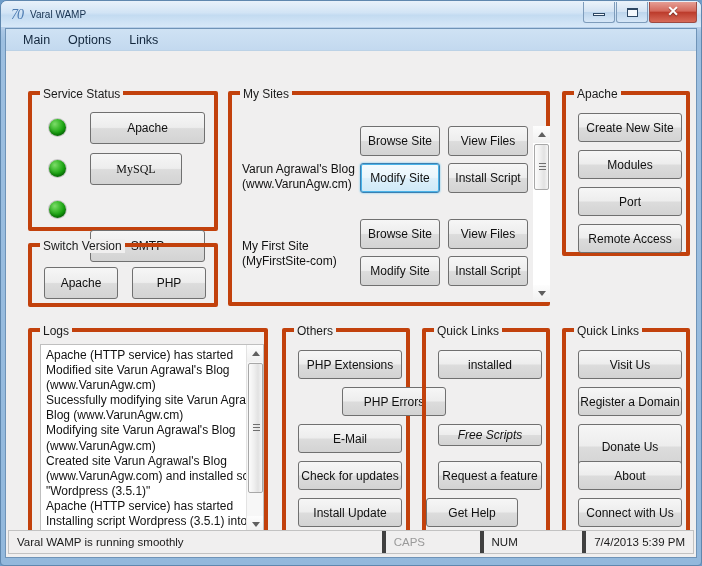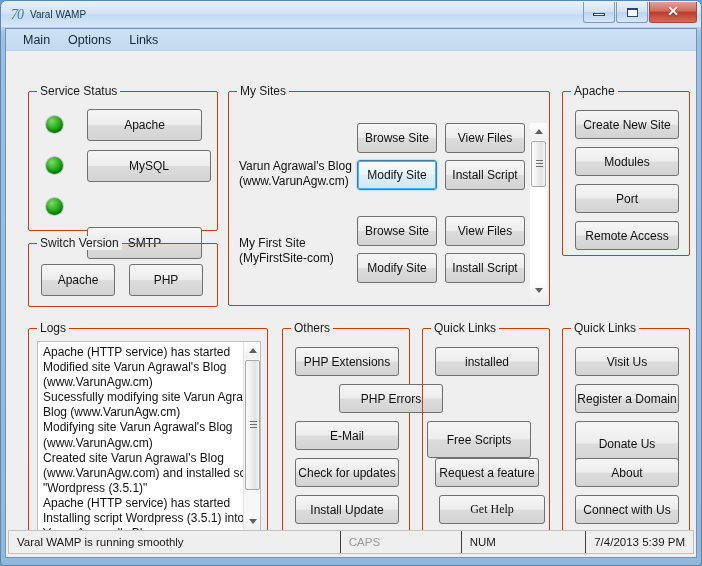--- a/index.html
+++ b/index.html
@@ -150,21 +150,21 @@
   
   #form {
     position: absolute;
     left: 0; top: 22px; right: 0; bottom: 0;
     background: #f0efef;
   }
 
   
   .group {
     position: absolute;
-    border: 1px solid #c2410c;
+    border: 4px solid #c2410c;
     border-radius: 2px;
     box-sizing: border-box;
     padding-left: 41px;
   }
   .group > .legend {
     position: absolute;
     top: -8px; left: 8px;
     background: #f0efef;
     padding: 0 3px;
     font-size: 12px;
@@ -295,21 +295,21 @@
     color: #1a1a1a;
   }
   .sb-cell {
     height: 100%;
     display: flex;
     align-items: center;
     padding-left: 8px;
     box-sizing: border-box;
     white-space: nowrap;
   }
-  .sb-cell.sep { border-left: 1px solid #404040; margin-left: 44px; }
+  .sb-cell.sep { border-left: 4px solid #404040; }
   .sb-cell.dim { color: #9a9a9a; }
 </style>
 </head>
 <body>
 
 <div id="window">
   <div class="frame-outer"></div>
   <div class="frame-gloss"></div>
 
   <div id="titlebar">
@@ -338,21 +338,21 @@
 
     <div id="form">
 
       <div class="group" style="left:22px; top:40px; width:190px; height:140px;">
         <span class="legend">Service Status</span>
 
         <span class="led" style="left:17px; top:24px;"></span>
         <button class="btn" style="left:58px; top:17px; width:115px; height:32px;">Apache</button>
 
         <span class="led" style="left:17px; top:65px;"></span>
-        <button class="btn" style="left:58px; top:58px; width:124px; height:32px;">MySQL</button>
+        <button class="btn" style="left:58px; top:58px; width:92px; height:32px;font-family:Liberation Serif, serif;">MySQL</button>
 
         <span class="led" style="left:17px; top:106px;"></span>
         <button class="btn" style="left:58px; top:99px; width:115px; height:32px;margin-top:36px;">SMTP</button>
       </div>
 
       <div class="group" style="left:22px; top:192px; width:190px; height:64px;">
         <span class="legend">Switch Version</span>
         <button class="btn" style="left:12px; top:20px; width:74px; height:32px;">Apache</button>
         <button class="btn" style="left:100px; top:20px; width:74px; height:32px;">PHP</button>
       </div>
@@ -447,23 +447,23 @@
         <button class="btn" style="left:12px; top:18px; width:104px; height:29px;">PHP Extensions</button>
         <button class="btn" style="left:12px; top:55px; width:104px; height:29px;margin-left:44px;">PHP Errors</button>
         <button class="btn" style="left:12px; top:92px; width:104px; height:29px;">E-Mail</button>
         <button class="btn" style="left:12px; top:129px; width:104px; height:29px;">Check for updates</button>
         <button class="btn" style="left:12px; top:166px; width:104px; height:29px;">Install Update</button>
       </div>
 
       <div class="group" style="left:416px; top:277px; width:128px; height:212px;">
         <span class="legend">Quick Links</span>
         <button class="btn" style="left:12px; top:18px; width:104px; height:29px;">installed</button>
-        <button class="btn" style="left:4px; top:92px; width:104px; height:37px;">Free Scripts</button>
+        <button class="btn" style="left:12px; top:92px; width:104px; height:22px;font-style:italic;">Free Scripts</button>
         <button class="btn" style="left:12px; top:129px; width:104px; height:29px;">Request a feature</button>
-        <button class="btn" style="left:16px; top:166px; width:106px; height:29px;font-family:Liberation Serif, serif;">Get Help</button>
+        <button class="btn" style="left:0; top:166px; width:92px; height:29px;">Get Help</button>
       </div>
 
       <div class="group" style="left:556px; top:277px; width:128px; height:212px;">
         <span class="legend">Quick Links</span>
         <button class="btn" style="left:12px; top:18px; width:104px; height:29px;">Visit Us</button>
         <button class="btn" style="left:12px; top:55px; width:104px; height:29px;">Register a Domain</button>
         <button class="btn" style="left:12px; top:92px; width:104px; height:45px;">Donate Us</button>
         <button class="btn" style="left:12px; top:129px; width:104px; height:29px;">About</button>
         <button class="btn" style="left:12px; top:166px; width:104px; height:29px;">Connect with Us</button>
       </div>

